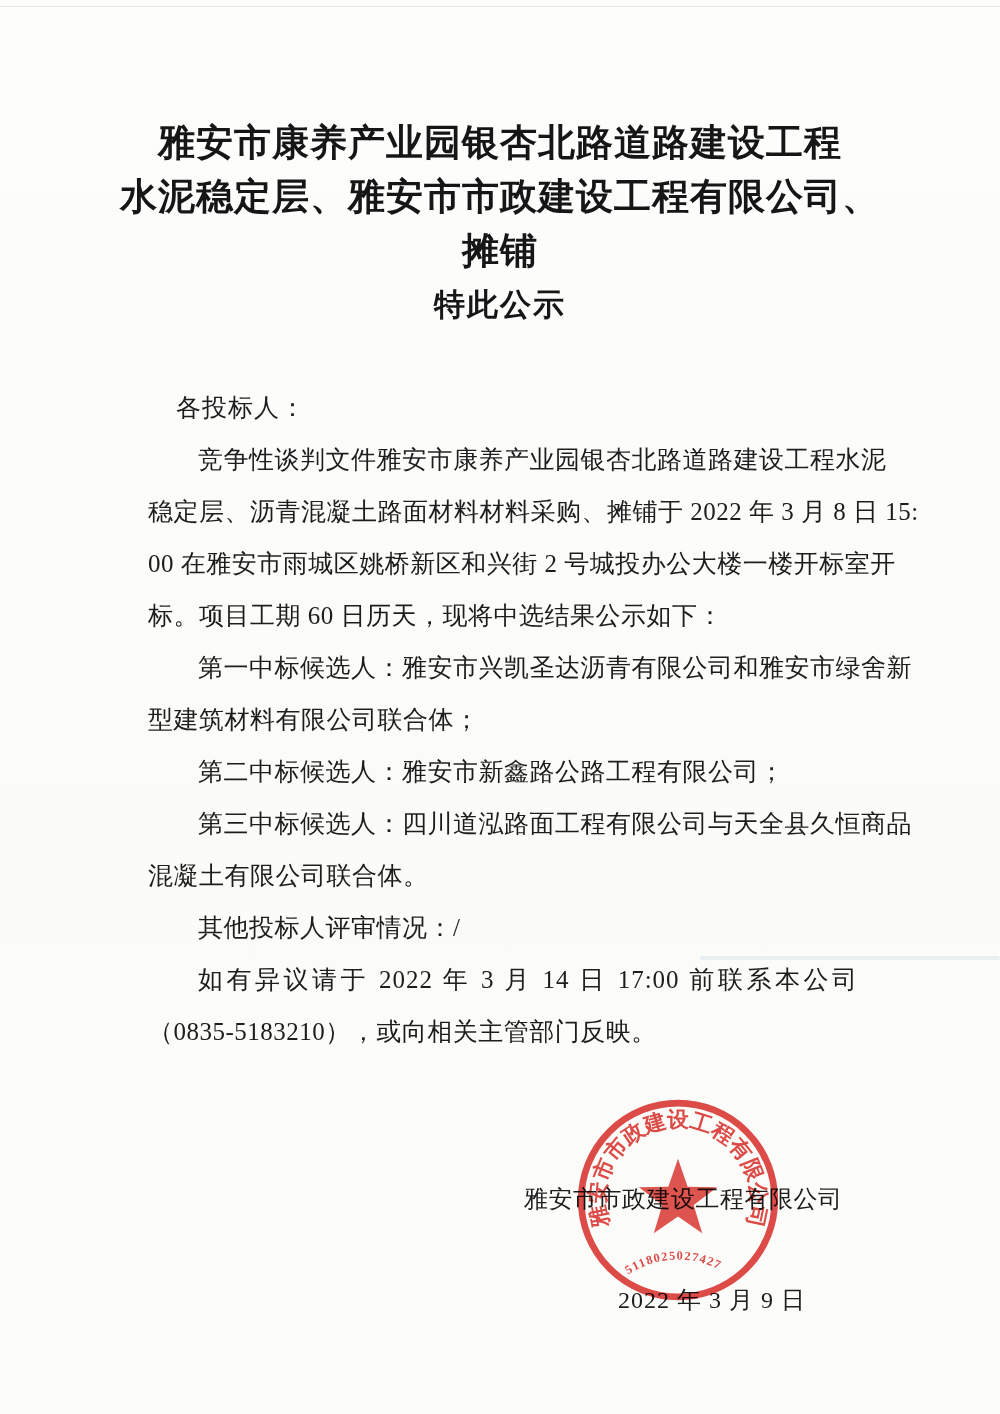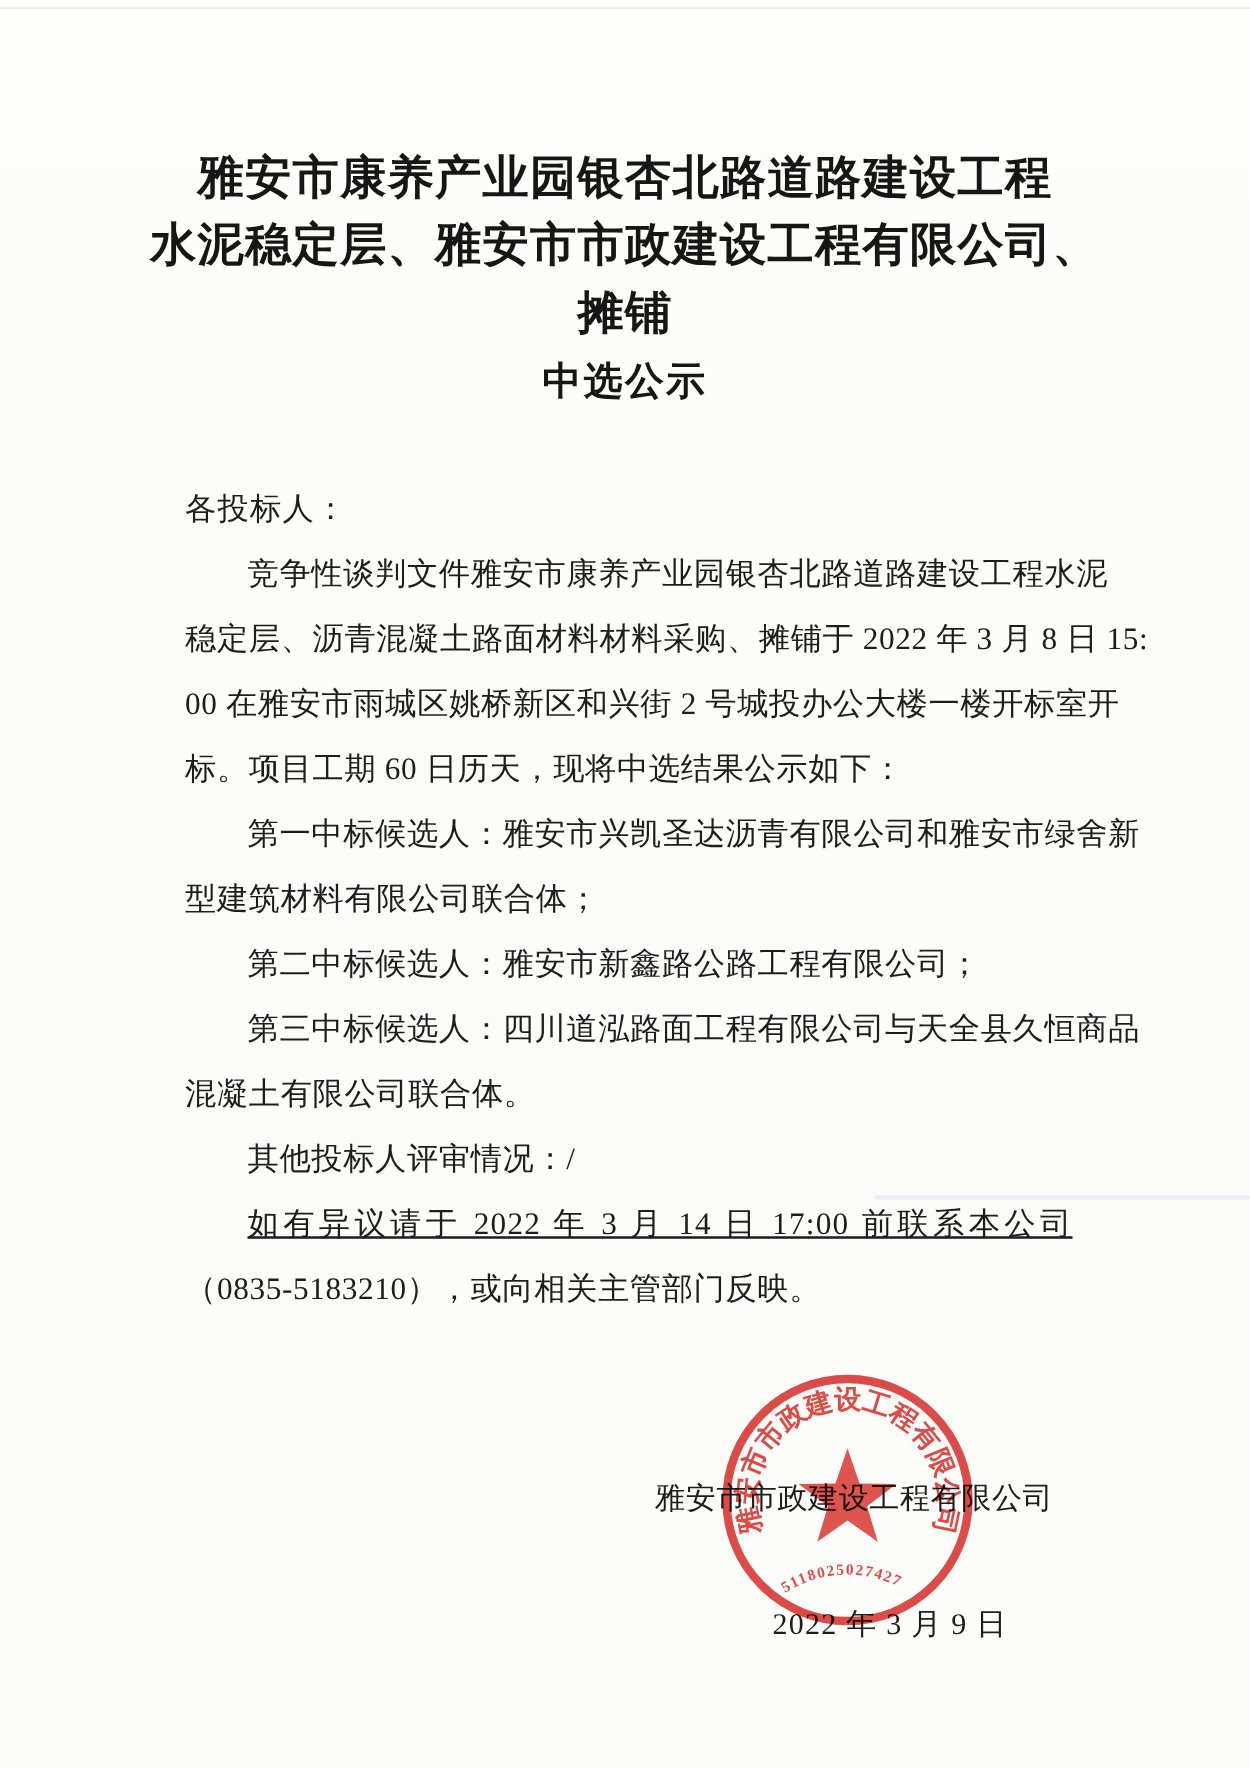--- a/index.html
+++ b/index.html
@@ -29,33 +29,32 @@
     letter-spacing: 1px; color: #161616;
   }
   .subtitle {
     font-size: 31px; line-height: 54px; font-weight: 700;
     letter-spacing: 2px; color: #161616;
   }
   .body-block {
     position: absolute; top: 382px; left: 148px; width: 710px;
   }
   .salutation {
-    font-size: 25px; line-height: 52px; letter-spacing: 1px;
+    font-size: 25px; line-height: 52px; letter-spacing: 1px; margin-left: 28px;
   }
   .line {
     font-size: 25px; line-height: 52px; letter-spacing: .5px;
     white-space: nowrap;
   }
   .line.indent { text-indent: 50px; }
   .line.stretch {
     white-space: normal;
     text-align: justify;
     text-align-last: justify;
     letter-spacing: 1px;
-    text-decoration: underline;
   }
   .signature-company {
     position: absolute; top: 1184px; left: 524px;
     font-size: 24px; line-height: 30px; letter-spacing: .5px;
     z-index: 1;
   }
   .signature-date {
     position: absolute; top: 1237px; left: 618px;
     font-size: 24px; line-height: 30px; letter-spacing: 1px;
     z-index: 1;
@@ -73,21 +72,21 @@
 <body>
 
 <div class="page">
   <div class="scan-edge"></div>
   <div class="scan-streak"></div>
 
   <div class="title-block">
     <div class="title-line">雅安市康养产业园银杏北路道路建设工程</div>
     <div class="title-line">水泥稳定层、雅安市市政建设工程有限公司、</div>
     <div class="title-line">摊铺</div>
-    <div class="subtitle">中选公示</div>
+    <div class="subtitle">特此公示</div>
   </div>
 
   <div class="body-block">
     <div class="salutation">各投标人：</div>
     <div class="line indent">竞争性谈判文件雅安市康养产业园银杏北路道路建设工程水泥</div>
     <div class="line">稳定层、沥青混凝土路面材料材料采购、摊铺于 2022 年 3 月 8 日 15:</div>
     <div class="line">00 在雅安市雨城区姚桥新区和兴街 2 号城投办公大楼一楼开标室开</div>
     <div class="line">标。项目工期 60 日历天，现将中选结果公示如下：</div>
     <div class="line indent">第一中标候选人：雅安市兴凯圣达沥青有限公司和雅安市绿舍新</div>
     <div class="line">型建筑材料有限公司联合体；</div>

